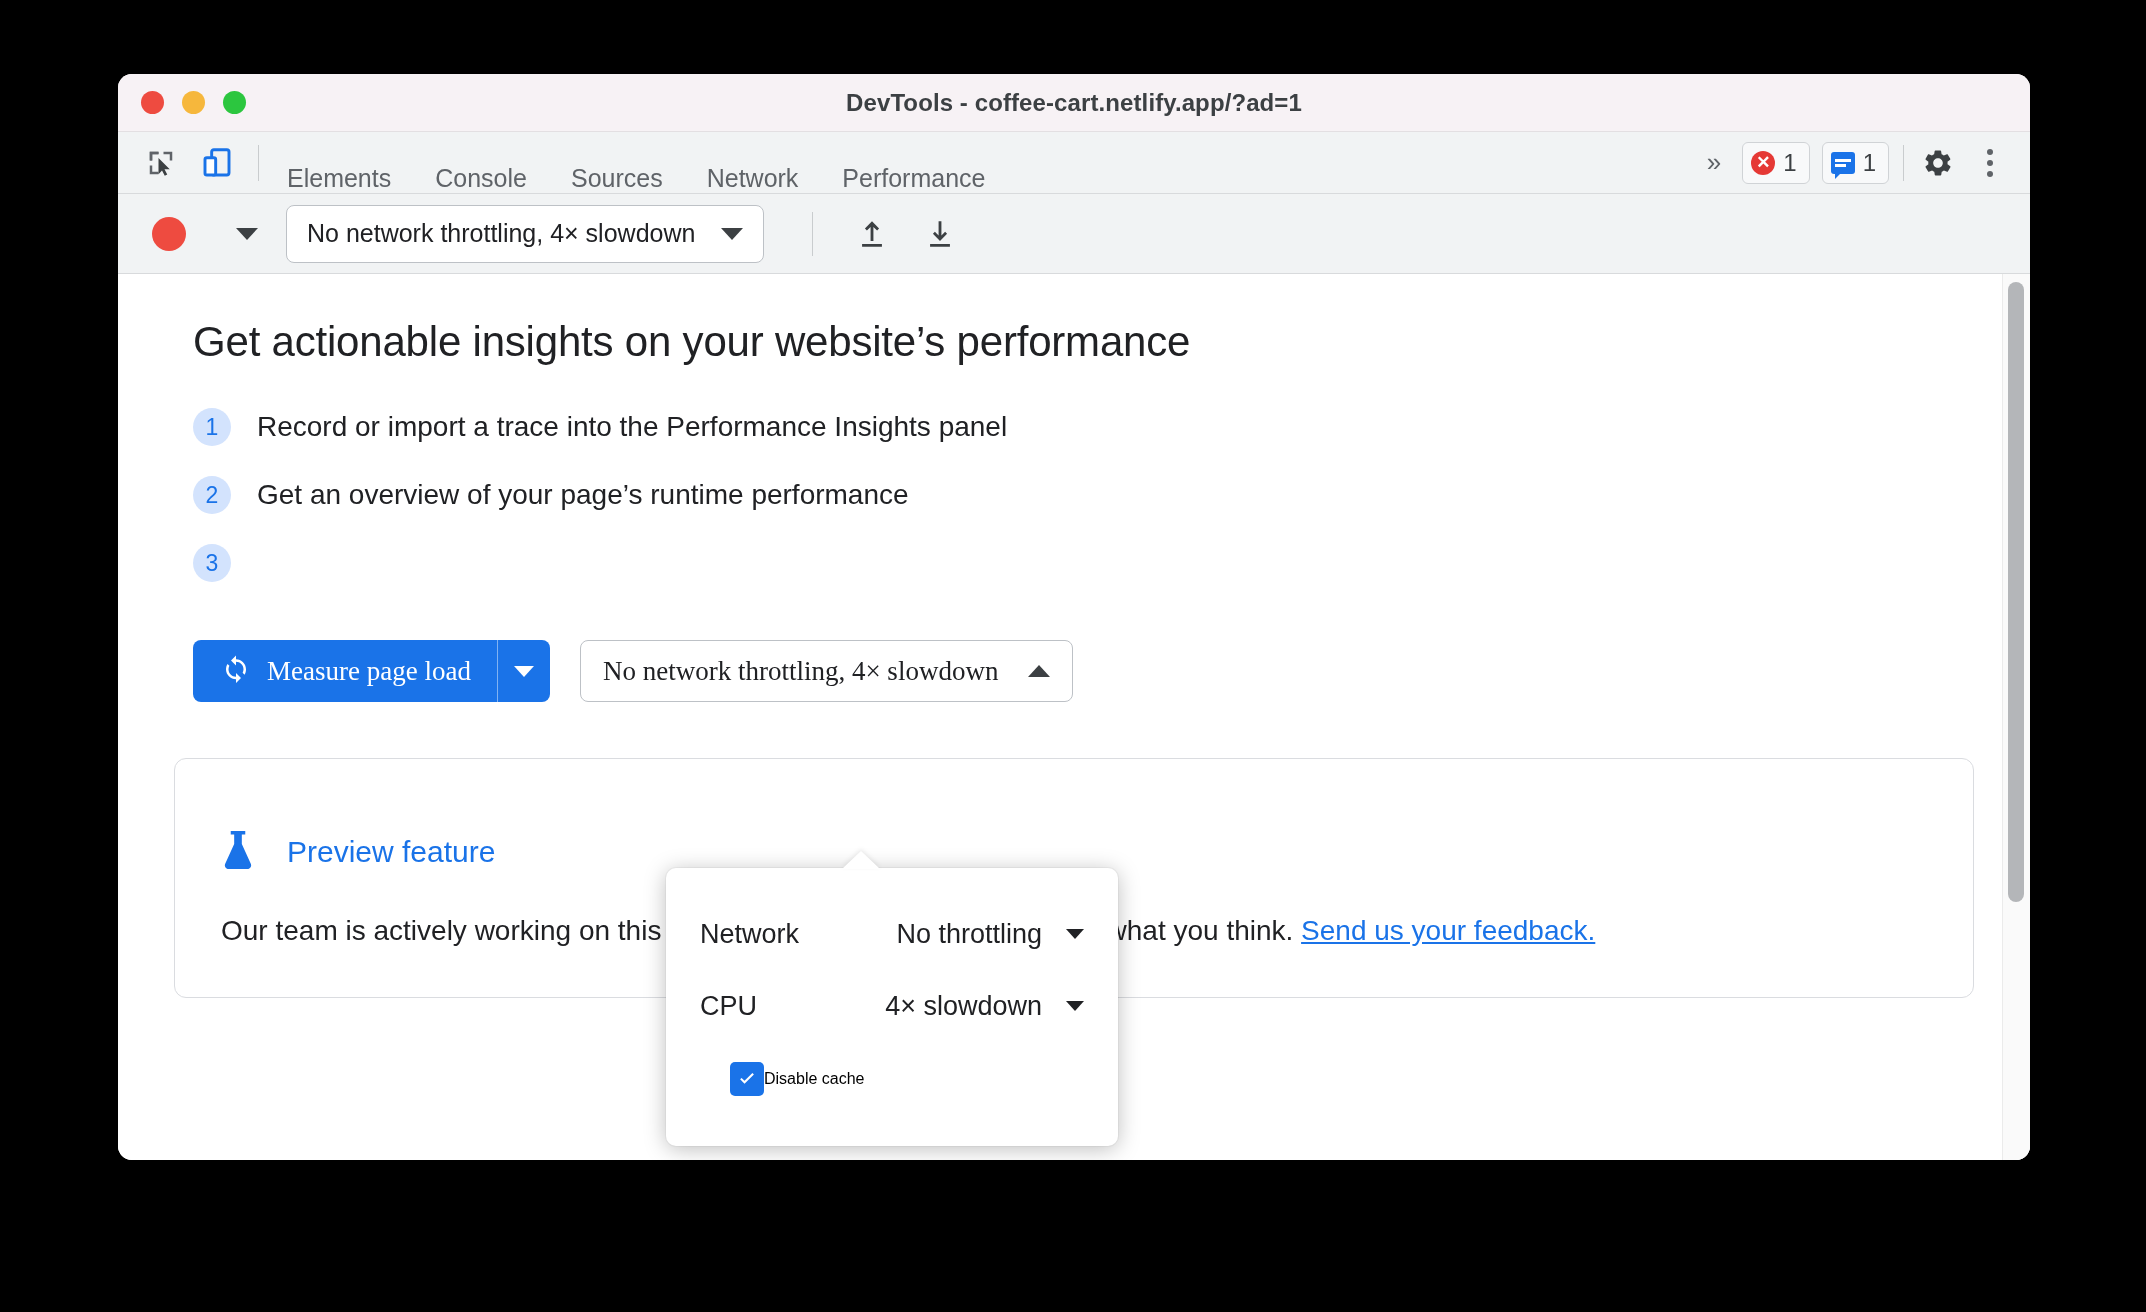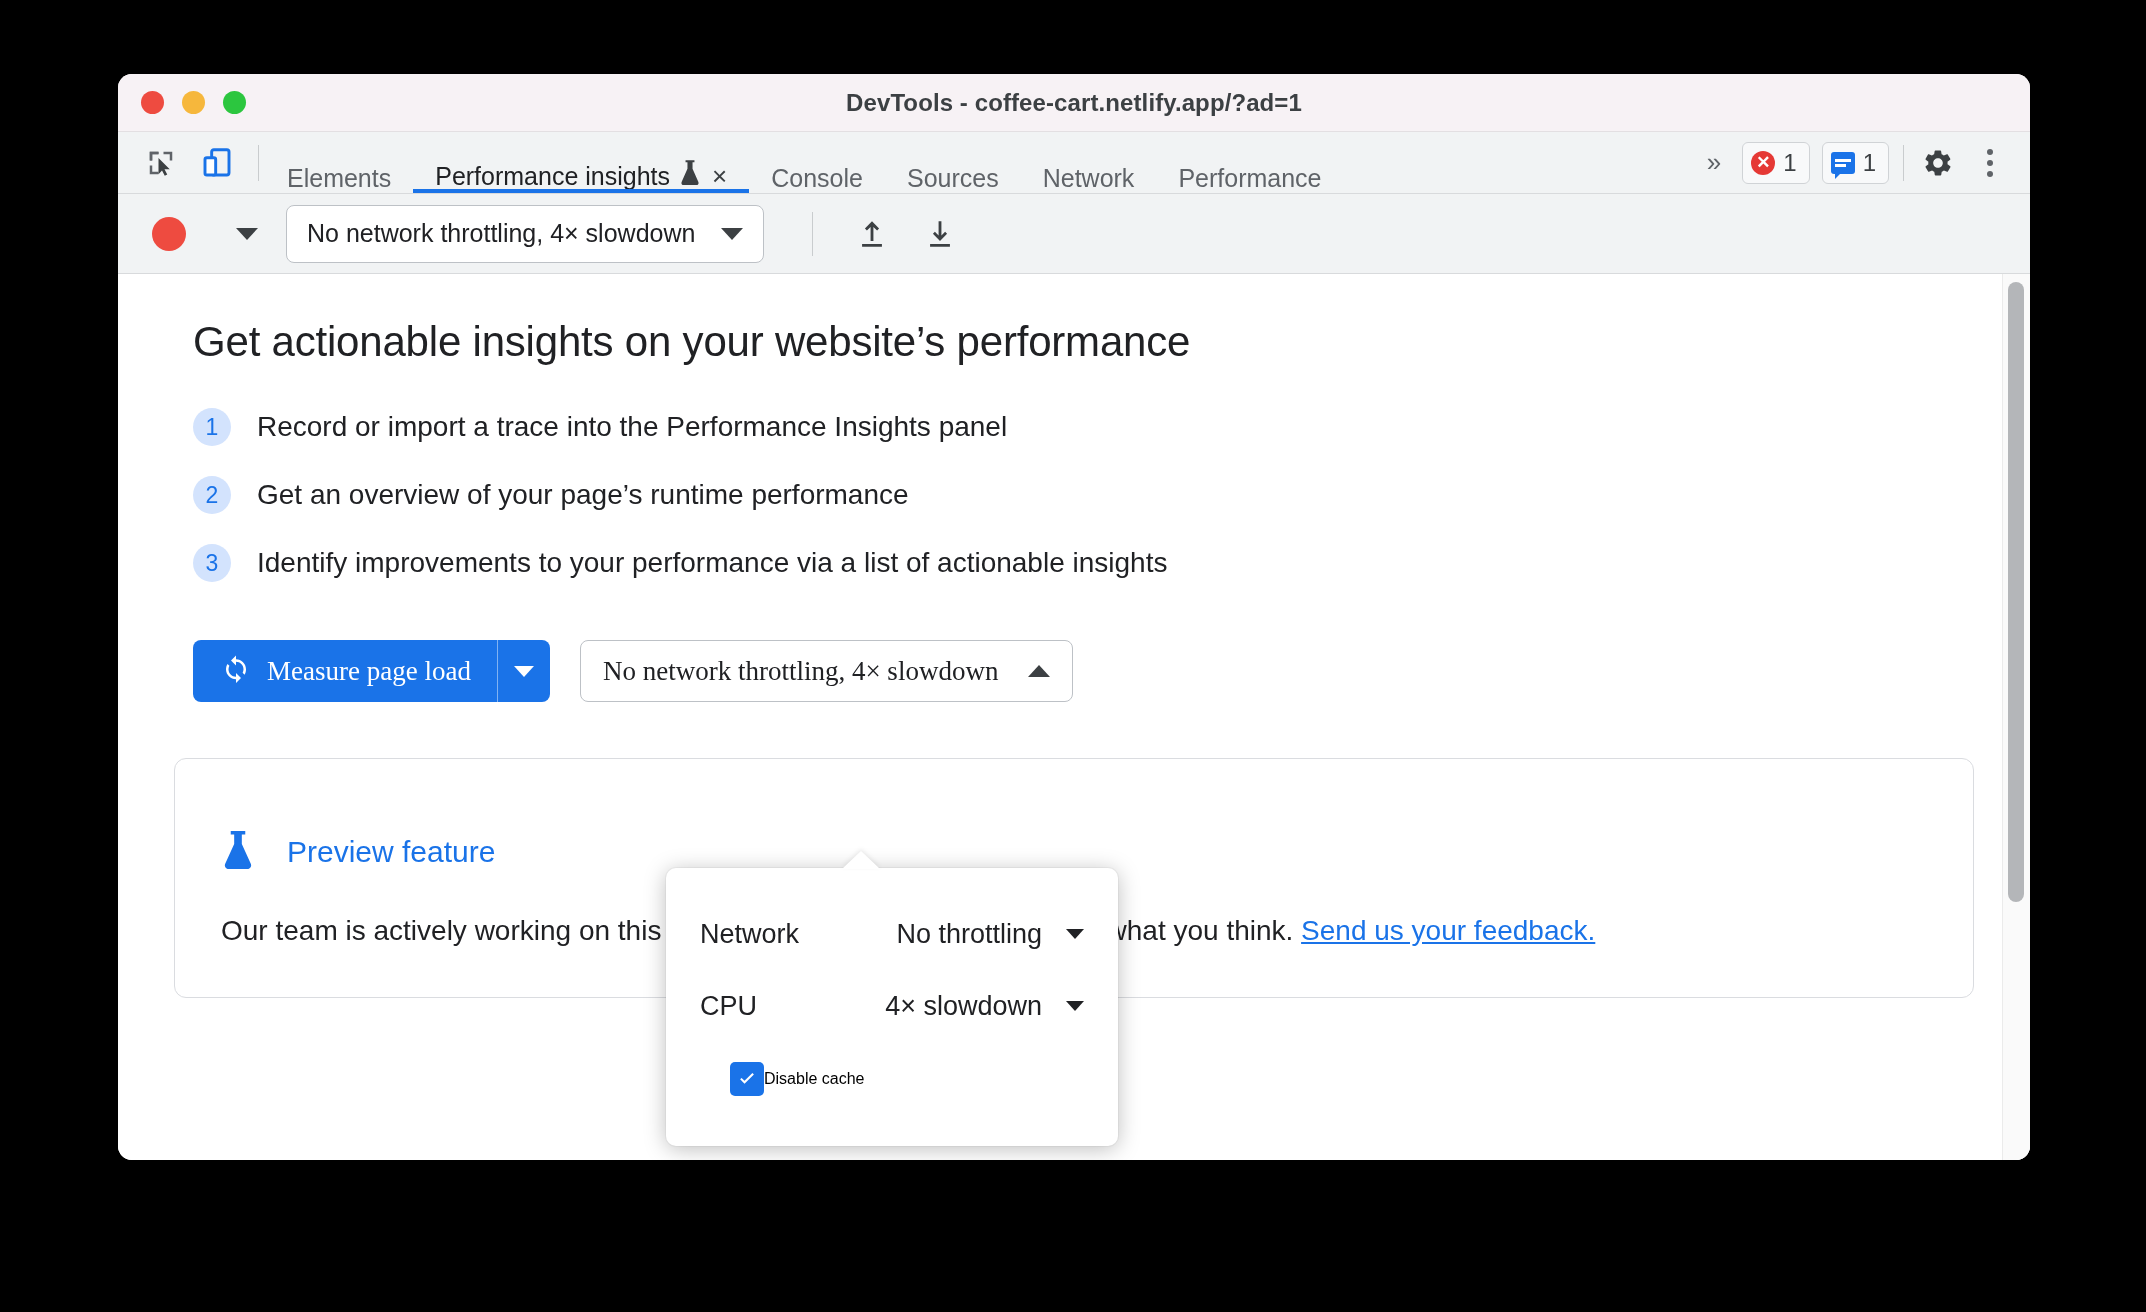--- a/index.html
+++ b/index.html
@@ -276,29 +276,20 @@
             <rect x="8" y="2" width="13" height="19" rx="1.6" fill="none" stroke="#1a73e8" stroke-width="2.2"></rect>
             <rect x="3" y="8" width="8" height="13" rx="1.4" fill="#fff" stroke="#1a73e8" stroke-width="2.2"></rect>
           </svg>
         </div>
       </div>
       <div class="vdiv"></div>
 
       <div class="tabs">
         <div class="tab">
           <span>Elements</span>
-        </div>
-        <div class="tab active">
-          <span>Performance insights</span>
-          <span>
-            <svg width="22" height="28" viewBox="0 0 16 22">
-              <path d="M4.5 1h7v1.6H10v5.1l4.6 10.3c.5 1.2-.3 2.5-1.6 2.5H3c-1.3 0-2.1-1.3-1.6-2.5L6 7.7V2.6H4.5V1z" fill="#3c4043"></path>
-            </svg>
-          </span>
-          <span class="close-x">×</span>
         </div>
         <div class="tab">
           <span>Console</span>
         </div>
         <div class="tab">
           <span>Sources</span>
         </div>
         <div class="tab">
           <span>Network</span>
         </div>
@@ -371,21 +362,20 @@
           <div class="step">
             <div class="step-num">1</div>
             <div class="step-text">Record or import a trace into the Performance Insights panel</div>
           </div>
           <div class="step">
             <div class="step-num">2</div>
             <div class="step-text">Get an overview of your page’s runtime performance</div>
           </div>
           <div class="step">
             <div class="step-num">3</div>
-            <div class="step-text">Identify improvements to your performance via a list of actionable insights</div>
           </div>
         </div>
 
         <div class="actions">
           <div class="btn-primary">
             <div class="main">
               <span>
                 <svg width="30" height="30" viewBox="0 0 24 24">
                   <path d="M12 5V2L8 6l4 4V7c3.3 0 6 2.7 6 6 0 1-.3 2-.7 2.8l1.5 1.5C19.6 16.1 20 14.6 20 13c0-4.4-3.6-8-8-8zm0 14c-3.3 0-6-2.7-6-6 0-1 .3-2 .7-2.8L5.2 8.7C4.4 9.9 4 11.4 4 13c0 4.4 3.6 8 8 8v3l4-4-4-4v3z" fill="#ffffff"></path>
                 </svg>

